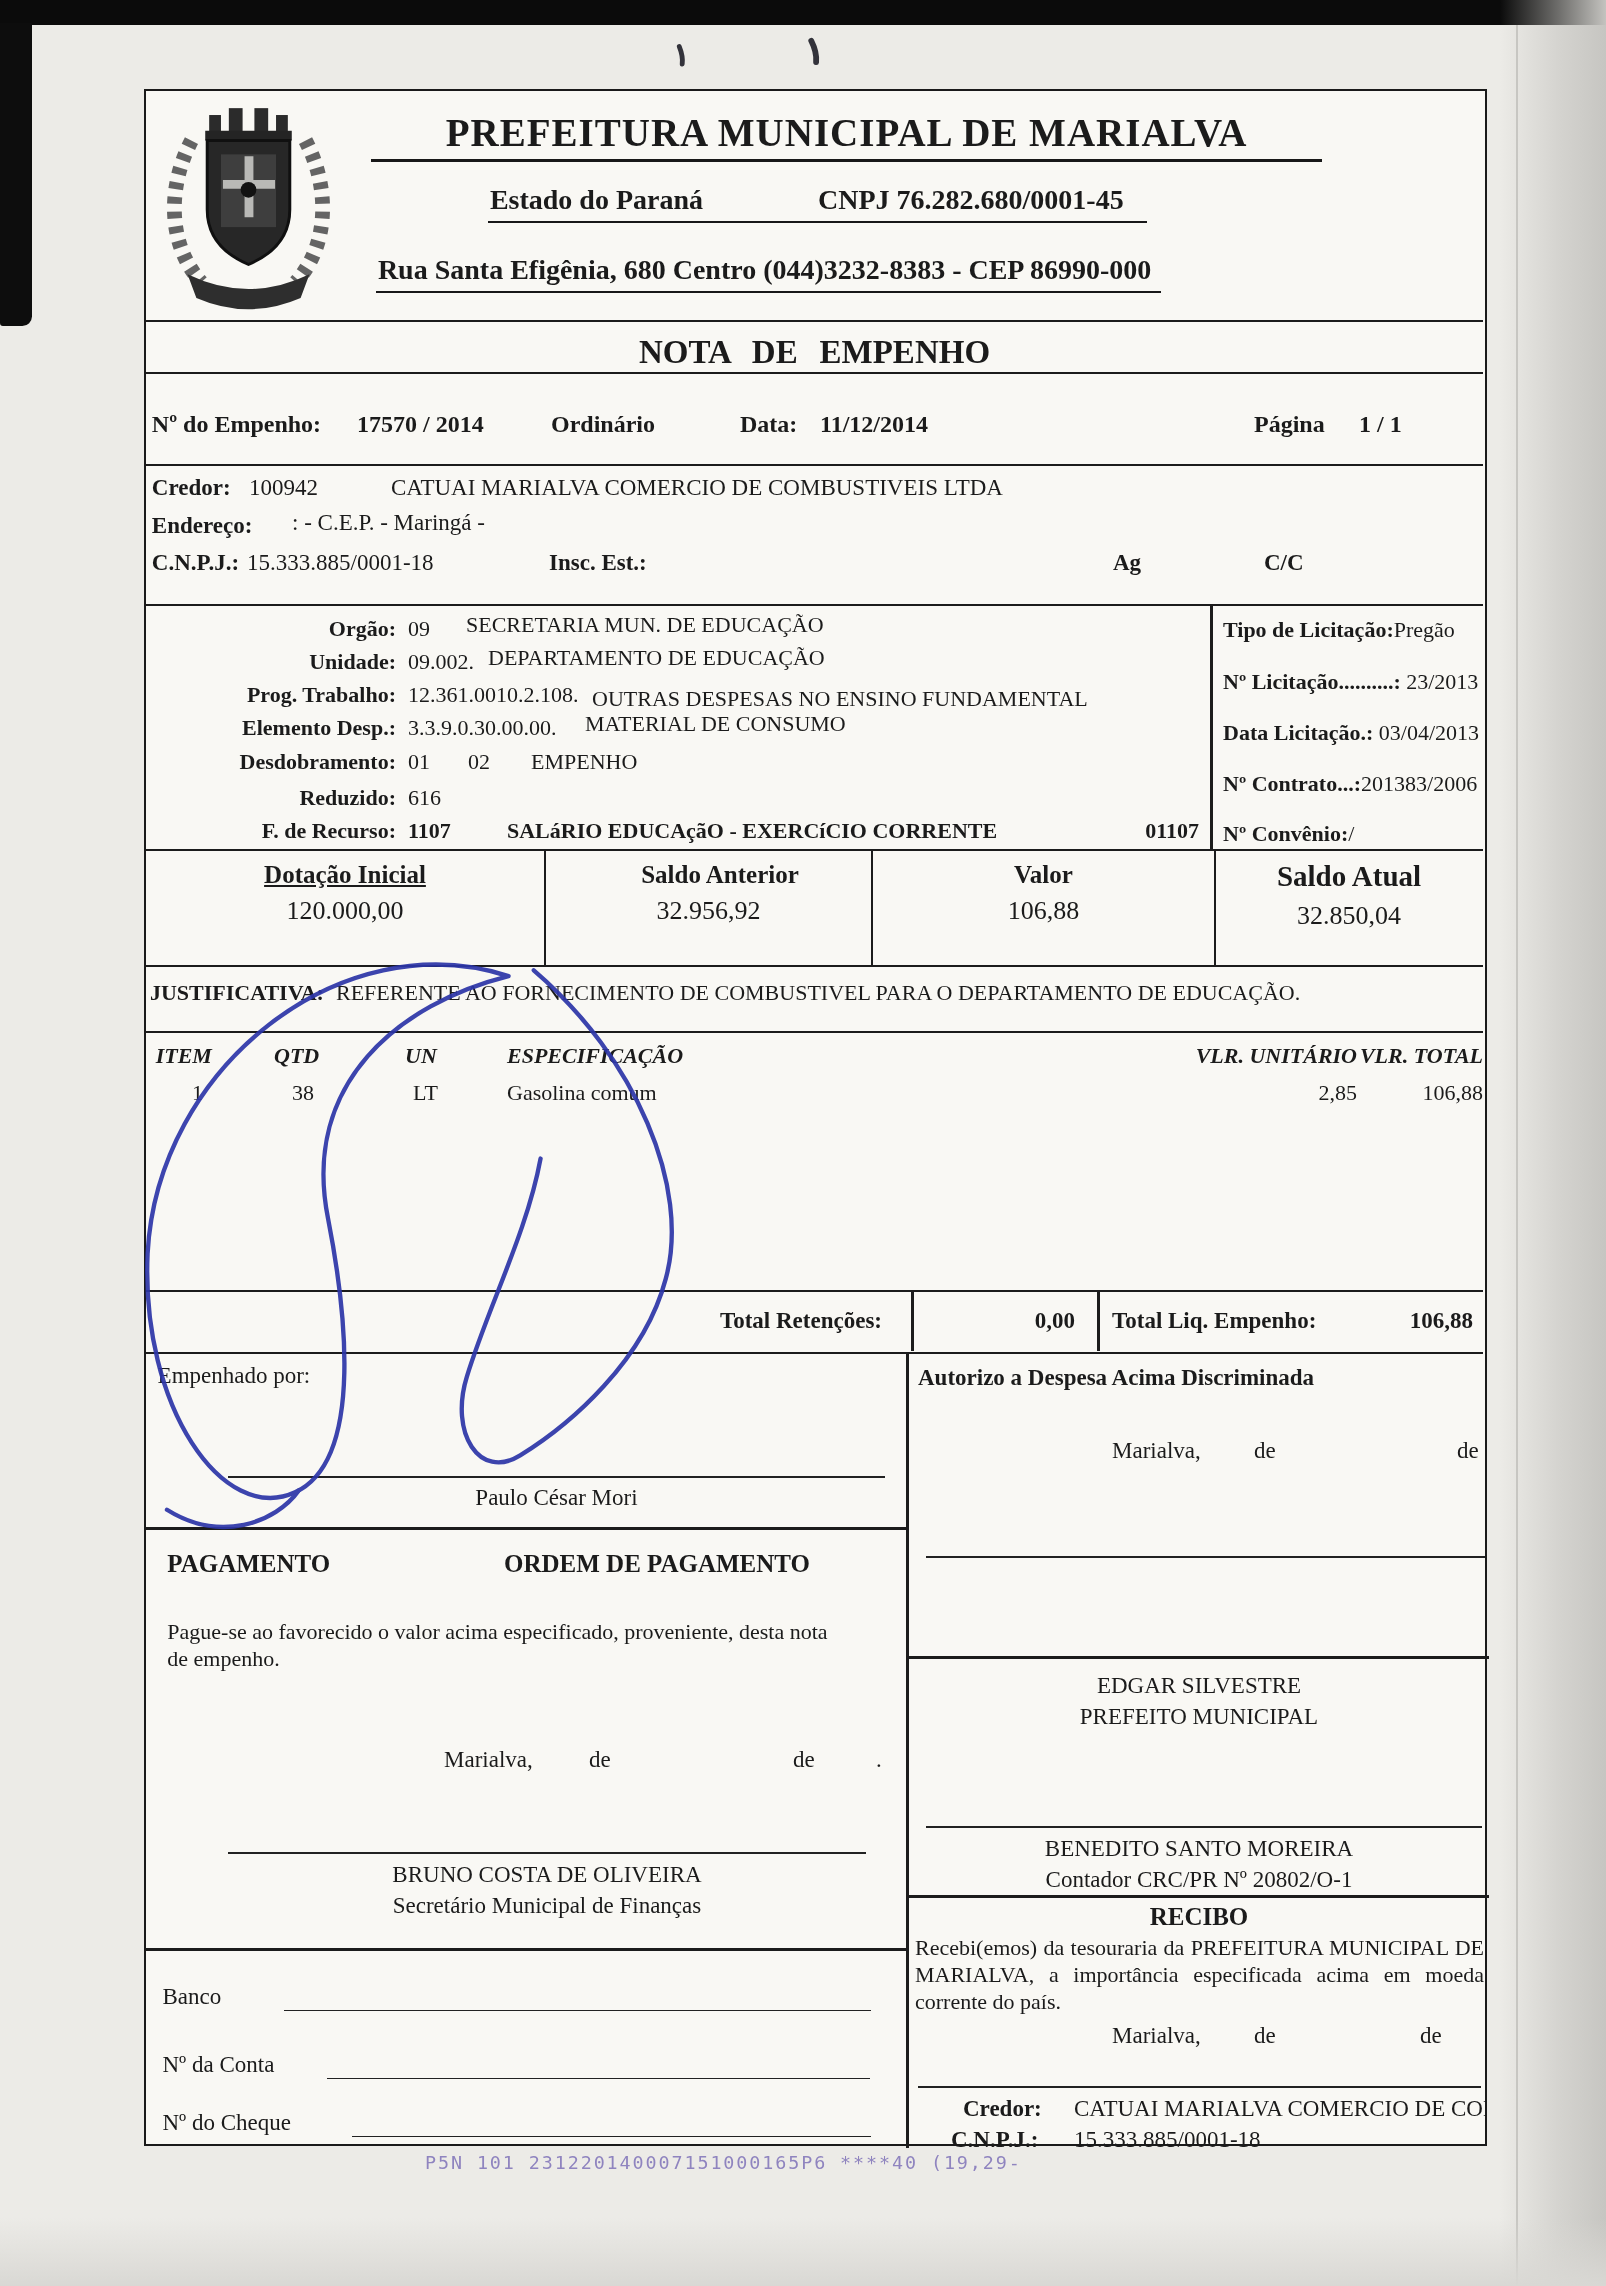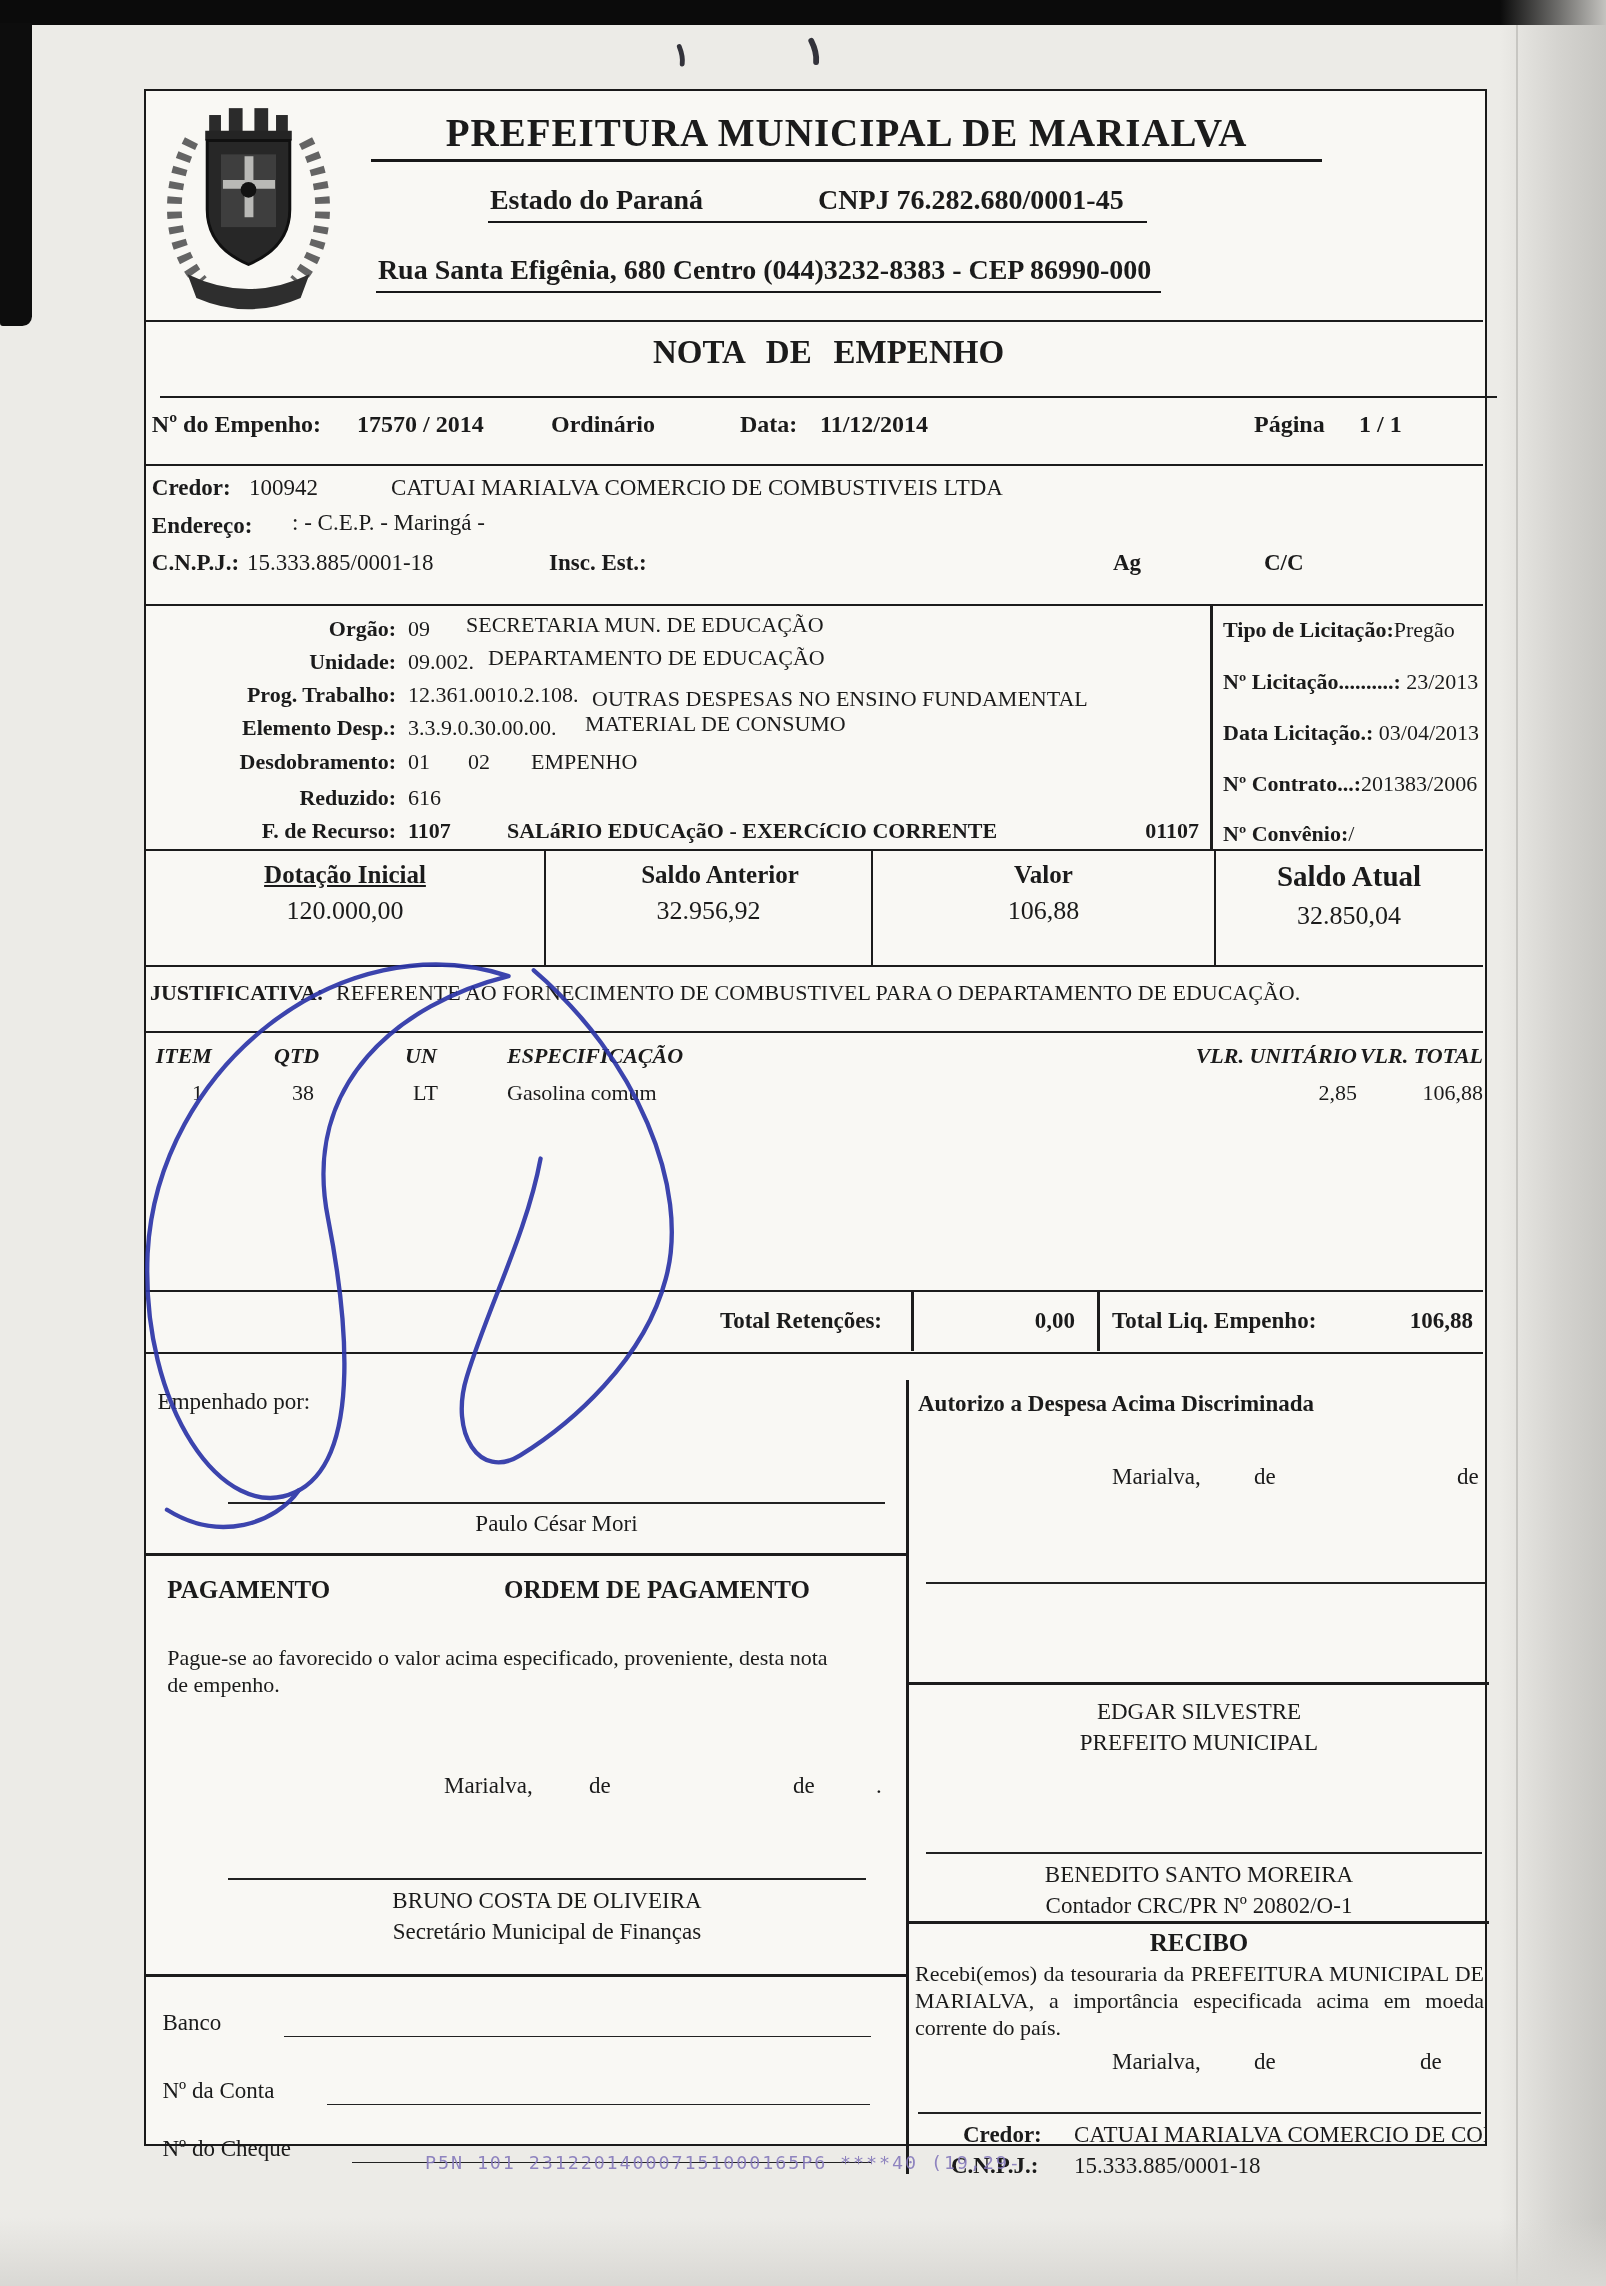--- a/index.html
+++ b/index.html
@@ -56,21 +56,21 @@
         <path d="M28,178 q62,30 124,0 l-9,24 q-53,23 -106,0 Z" fill="#2e2e2e"></path>
       </svg>
     </div>
     <div class="abs b ctr" style="left:225px;top:19.4px;width:951px;font-size:39px;line-height:45px;letter-spacing:1px;border-bottom:3.9px solid #181818;padding-bottom:3.9px;">PREFEITURA MUNICIPAL DE MARIALVA</div>
     <div class="abs b nowrap" style="left:342px;top:93px;font-size:28px;border-bottom:2.9px solid #181818;padding:0 23px 4.9px 1.9px;">
       <span>Estado do Paraná</span><span style="display:inline-block;width:115px;"></span><span>CNPJ 76.282.680/0001-45</span>
     </div>
     <div class="abs b nowrap" style="left:230px;top:163px;font-size:28px;border-bottom:2.9px solid #181818;padding:0 9.7px 4.9px 1.9px;">Rua Santa Efigênia, 680    Centro   (044)3232-8383   -   CEP 86990-000</div>
   </div>
 
-  <div class="sec bline ctr" style="top:231px;height:76px;margin-left:14px;">
+  <div class="sec bline ctr" style="top:231px;height:52px;">
     <div class="b" style="font-size:33px;margin-top:11.6px;word-spacing:13.6px;">NOTA  DE  EMPENHO</div>
   </div>
 
   <div class="sec bline" style="top:297px;height:78px;font-size:24px;">
     <span class="abs b" style="left:5.8px;top:23px;">Nº do Empenho:</span>
     <span class="abs b" style="left:211px;top:23px;">17570 / 2014</span>
     <span class="abs b" style="left:405px;top:23px;">Ordinário</span>
     <span class="abs b" style="left:594px;top:23px;">Data:</span>
     <span class="abs b" style="left:674px;top:23px;">11/12/2014</span>
     <span class="abs b" style="left:1108px;top:23px;">Página</span>
@@ -175,21 +175,21 @@
 
   <div class="sec bline" style="top:1201px;height:62px;">
     <div class="vline" style="left:765px;top:0;height:59px;"></div>
     <div class="vline" style="left:951px;top:0;height:59px;"></div>
     <span class="abs b t24" style="left:0;top:14.6px;width:736px;text-align:right;">Total Retenções:</span>
     <span class="abs b t24" style="left:776px;top:14.6px;width:153px;text-align:right;">0,00</span>
     <span class="abs b t24" style="left:966px;top:14.6px;">Total Liq. Empenho:</span>
     <span class="abs b t24" style="left:1164px;top:14.6px;width:163px;text-align:right;">106,88</span>
   </div>
 
-  <div class="sec" style="top:1289px;height:794px;padding-left:16px;">
+  <div class="sec" style="top:1263px;height:794px;padding-left:16px;">
     <div class="vline" style="left:760px;top:0;height:794px;"></div>
 
     <span class="abs t24" style="left:11.6px;top:7.8px;">Empenhado por:</span>
     <div class="sigline" style="left:82px;top:122px;width:657px;"></div>
     <div class="abs ctr t24" style="left:82px;top:130px;width:657px;">Paulo César Mori</div>
     <div class="hline" style="left:0;top:173px;width:760px;"></div>
 
     <span class="abs b" style="left:21.3px;top:196px;font-size:25px;">PAGAMENTO</span>
     <span class="abs b" style="left:358px;top:196px;font-size:25px;">ORDEM DE PAGAMENTO</span>
     <div class="abs t23" style="left:21.3px;top:264px;width:685px;">Pague-se ao favorecido o valor acima especificado, proveniente, desta nota de empenho.</div>

